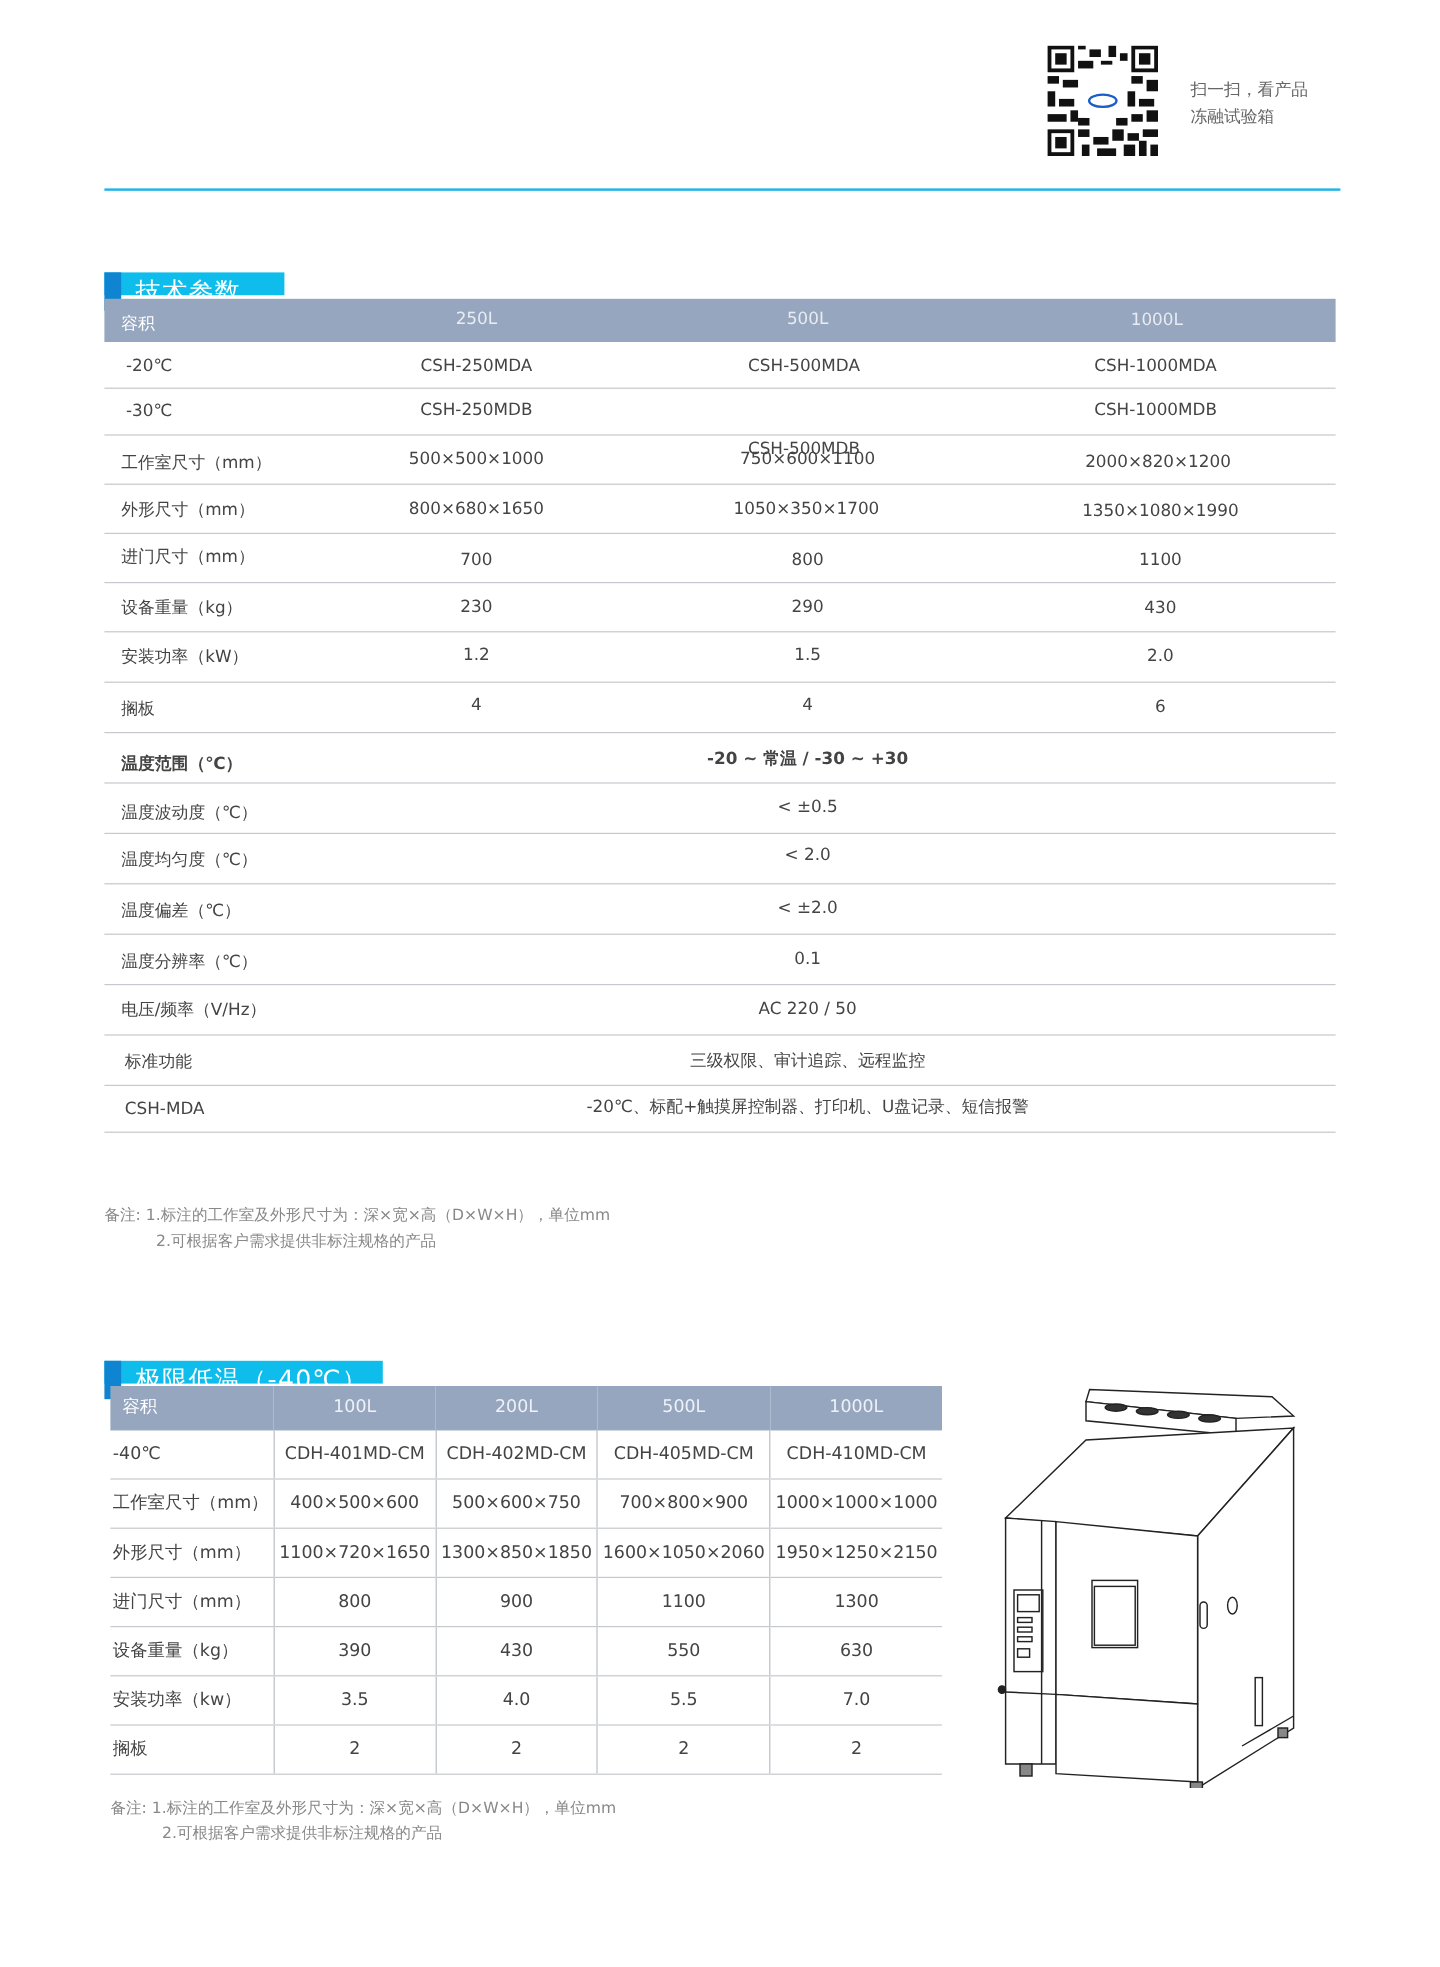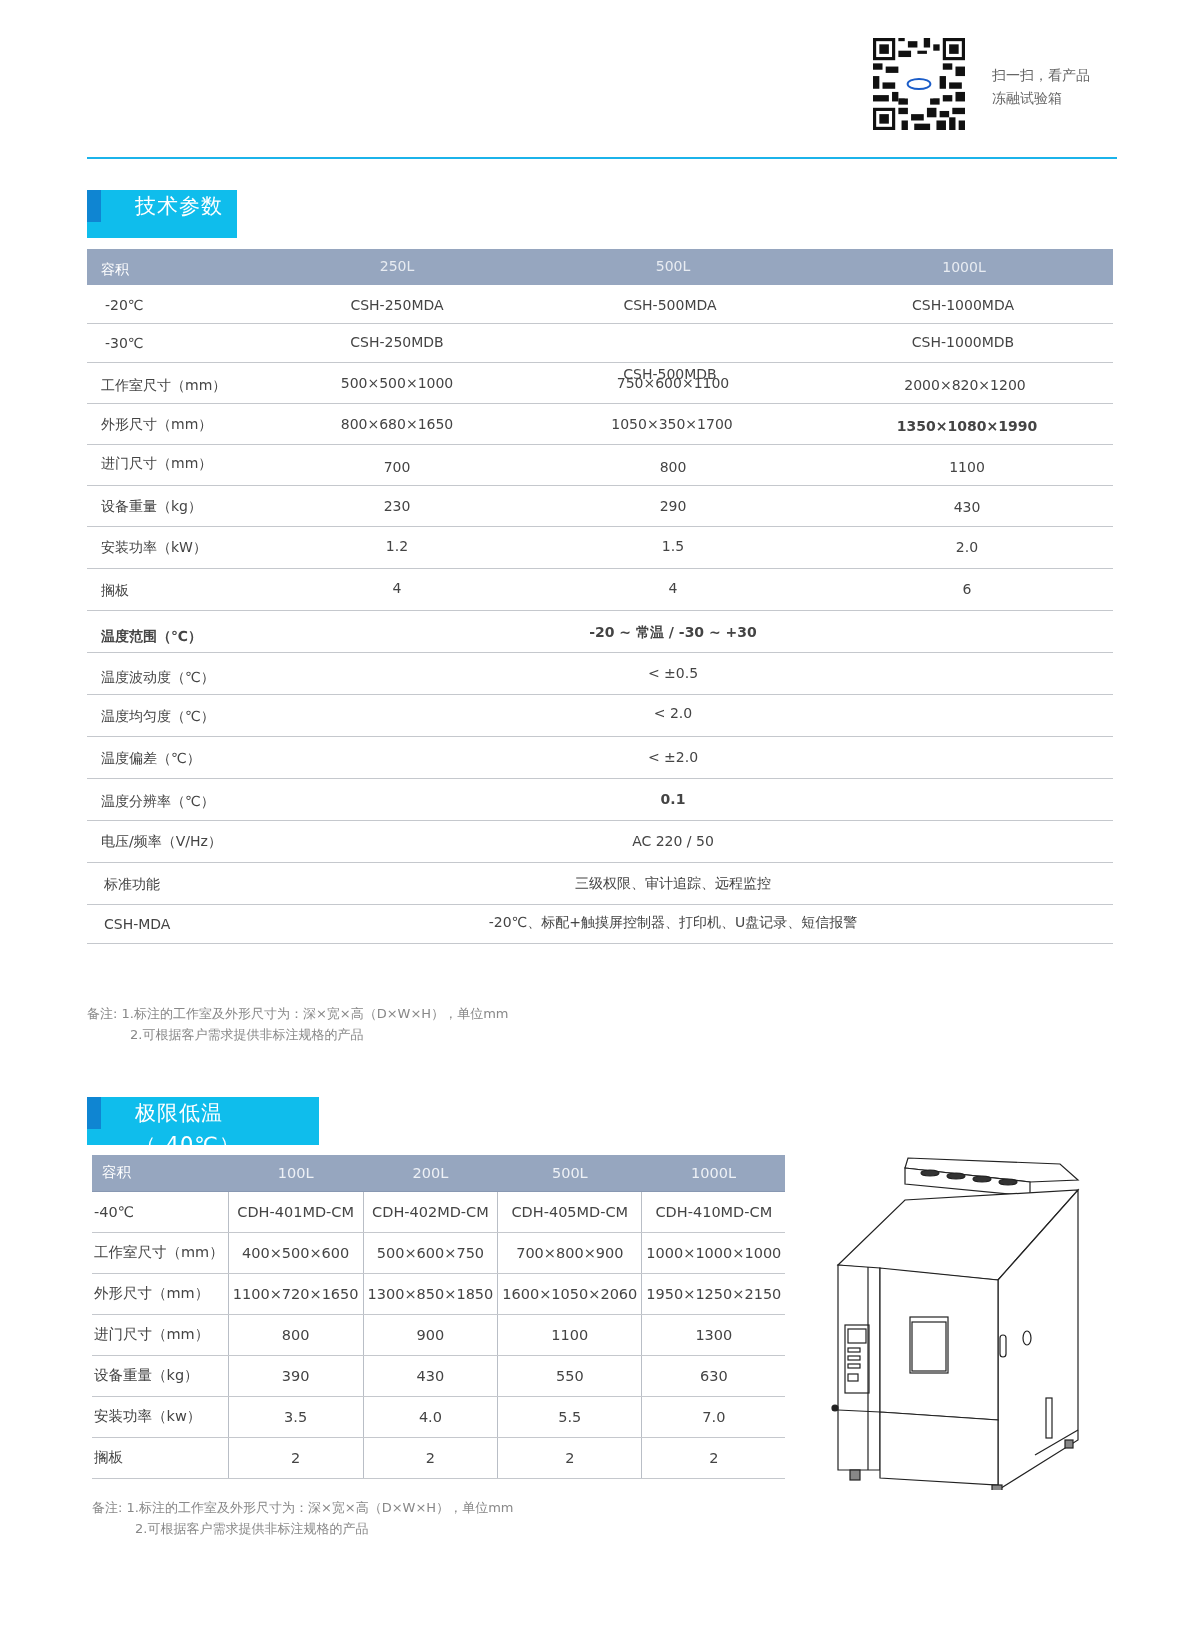--- a/index.html
+++ b/index.html
@@ -1,21 +1,21 @@
 <!DOCTYPE html>
 <html><head>
 <meta charset="utf-8">
 <style>
   * { box-sizing: border-box; margin: 0; padding: 0; }
   body { width: 1200px; height: 1639px; background: #fff; position: relative; font-family: "DejaVu Sans", "Liberation Sans", sans-serif; color: #444; overflow: hidden; }
   .abs { position: absolute; }
   .qr { left: 870px; top: 38px; width: 98px; height: 92px; }
   .qr-caption { left: 992px; top: 64px; font-size: 14px; color: #666; line-height: 23px; }
   .top-rule { left: 87px; top: 157px; width: 1030px; height: 2px; background: #1bb3ea; }
-  .section-title { height: 48px; background: #0fbdec; color: #fff; font-size: 21px; line-height: 32px; padding-left: 48px; letter-spacing: 1px; }
+  .section-title { height: 19px; background: #0fbdec; color: #fff; font-size: 21px; line-height: 32px; padding-left: 26px; letter-spacing: 1px; margin-top: 37px; }
   .section-title::before { content: ""; position: absolute; left: 0; top: 0; width: 14px; height: 32px; background: #0f85d2; }
   .t1-title { left: 87px; top: 190px; width: 150px; }
   .t2-title { left: 87px; top: 1097px; width: 232px; }
 
   .table1 { left: 87px; top: 249px; width: 1026px; }
   .row { position: relative; display: flex; align-items: center; border-bottom: 1.5px solid #c5c8cd; font-size: 14px; color: #444; }
   .row .lbl { position: absolute; left: 14px; }
   .row .c { position: absolute; transform: translateX(-50%); white-space: nowrap; }
   .hdr { background: #96a6bf; border-bottom: none; color: #fff; }
   .hdr .c { color: #e8ecf2; }
@@ -110,21 +110,21 @@
   <div class="row" style="height:41px;">
     <span class="lbl" style="top:14px;">工作室尺寸（mm）</span>
     <span class="c" style="left:310px;top:12px;">500×500×1000</span>
     <span class="c" style="left:586px;top:12px;">750×600×1100</span>
     <span class="c" style="left:878px;top:14px;">2000×820×1200</span>
   </div>
   <div class="row" style="height:41px;">
     <span class="lbl" style="top:12px;">外形尺寸（mm）</span>
     <span class="c" style="left:310px;top:12px;">800×680×1650</span>
     <span class="c" style="left:585px;top:12px;">1050×350×1700</span>
-    <span class="c" style="left:880px;top:14px;font-weight:bold;">1350×1080×1990</span>
+    <span class="c" style="left:880px;top:14px;">1350×1080×1990</span>
   </div>
   <div class="row" style="height:41px;">
     <span class="lbl" style="top:10px;">进门尺寸（mm）</span>
     <span class="c" style="left:310px;top:14px;">700</span>
     <span class="c" style="left:586px;top:14px;">800</span>
     <span class="c" style="left:880px;top:14px;">1100</span>
   </div>
   <div class="row" style="height:41px;">
     <span class="lbl" style="top:12px;">设备重量（kg）</span>
     <span class="c" style="left:310px;top:12px;">230</span>
@@ -154,21 +154,21 @@
   <div class="row" style="height:42px;">
     <span class="lbl" style="top:13px;">温度均匀度（℃）</span>
     <span class="span" style="left:586px;top:10px;">&lt; 2.0</span>
   </div>
   <div class="row" style="height:42px;">
     <span class="lbl" style="top:13px;">温度偏差（℃）</span>
     <span class="span" style="left:586px;top:12px;">&lt; ±2.0</span>
   </div>
   <div class="row" style="height:42px;">
     <span class="lbl" style="top:14px;">温度分辨率（℃）</span>
-    <span class="span" style="left:586px;top:12px;font-weight:bold;">0.1</span>
+    <span class="span" style="left:586px;top:12px;">0.1</span>
   </div>
   <div class="row" style="height:42px;">
     <span class="lbl" style="top:12px;">电压/频率（V/Hz）</span>
     <span class="span" style="left:586px;top:12px;">AC  220 / 50</span>
   </div>
   <div class="row" style="height:42px;">
     <span class="lbl" style="top:13px;left:17px;">标准功能</span>
     <span class="span" style="left:586px;top:12px;">三级权限、审计追踪、远程监控</span>
   </div>
   <div class="row" style="height:39px;">

